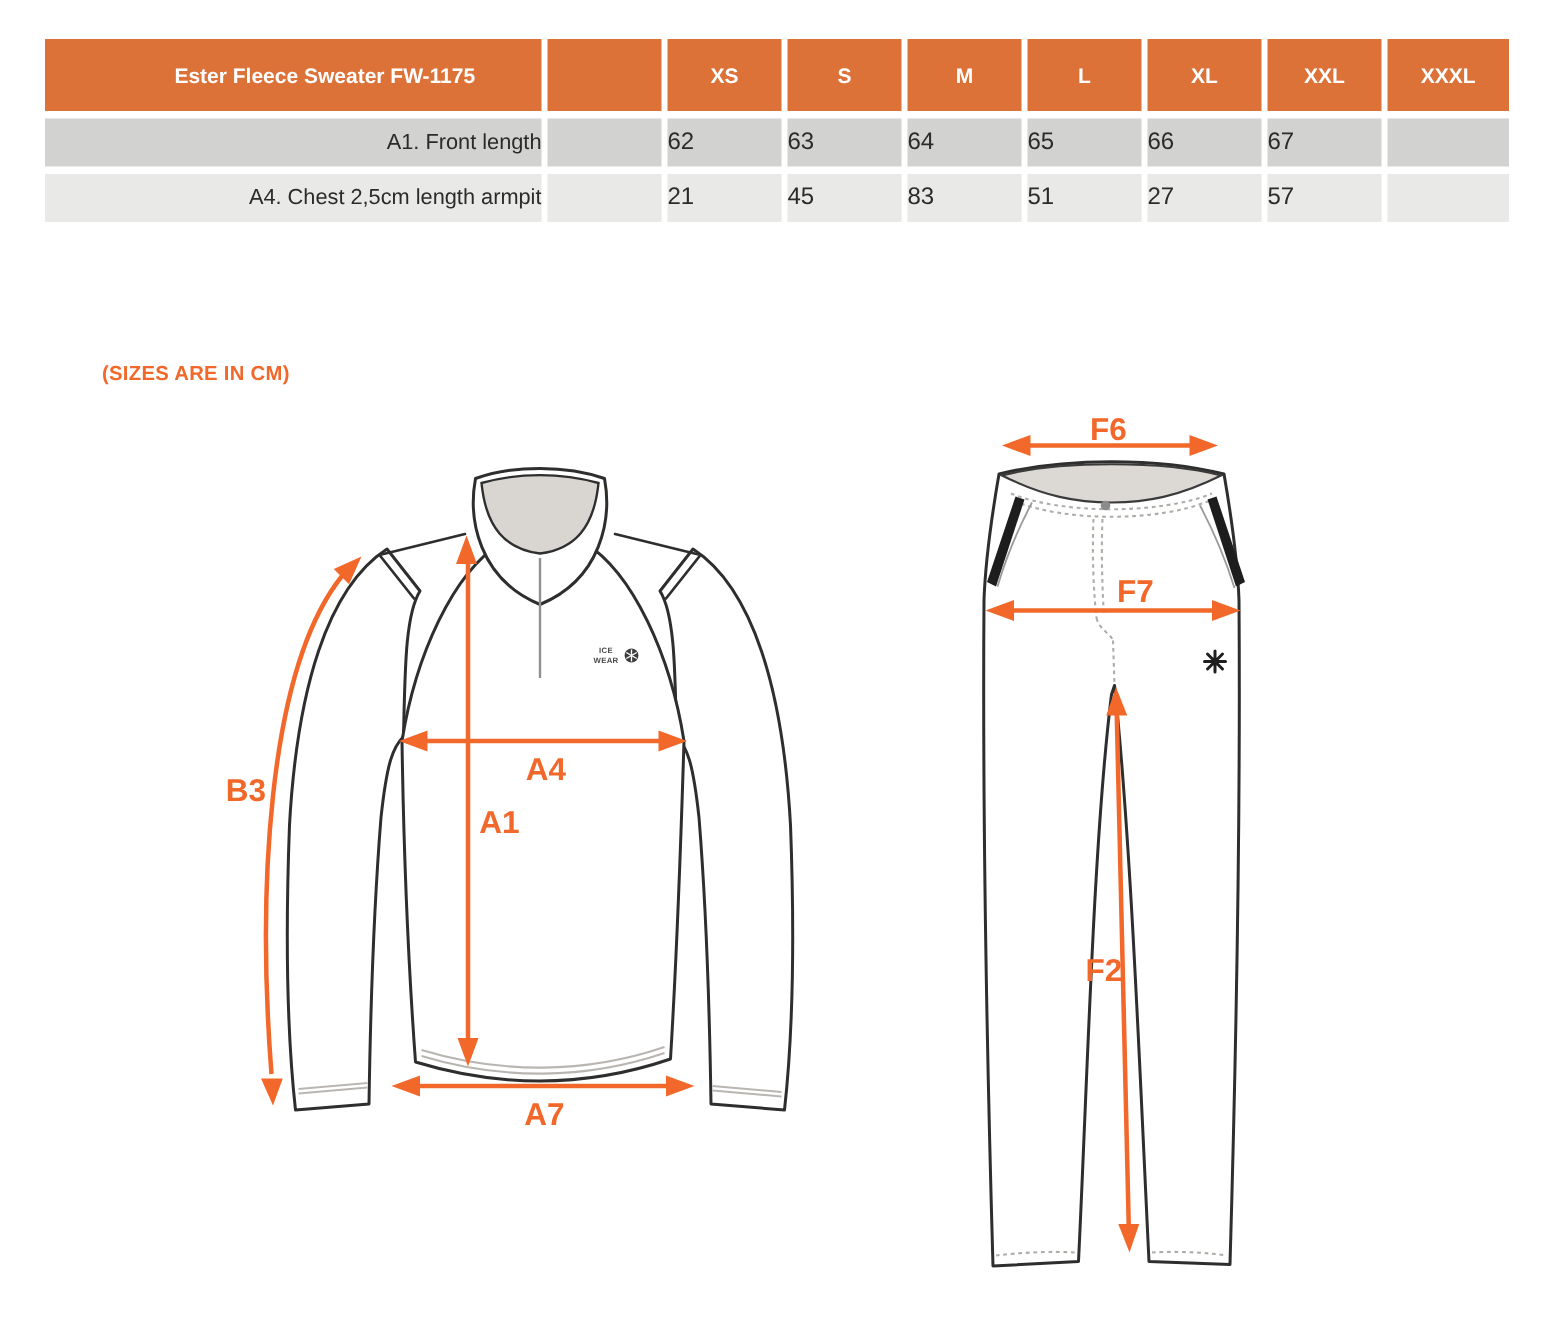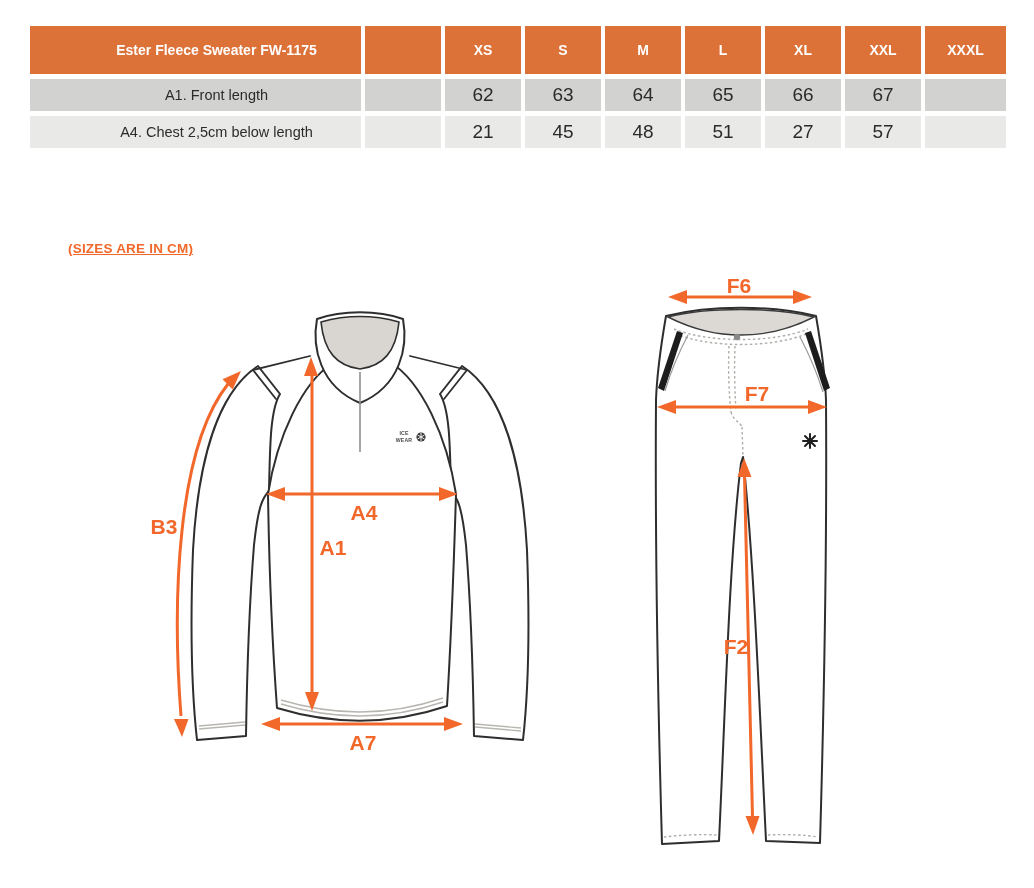--- a/index.html
+++ b/index.html
@@ -22,27 +22,27 @@
   table.size-table th{
     background:var(--header-bg);color:var(--header-text);
     height:48px;font-weight:bold;font-size:14px;text-align:center;vertical-align:middle;
   }
   th.title-col{width:331px;text-align:left;padding-left:42px;font-size:15px;}
   th.blank-col{width:76px;}
   th.size-col{width:76px;}
   table.size-table td{height:32px;vertical-align:middle;color:var(--body-text);}
   tr.row-dark td{background:var(--row-dark);}
   tr.row-light td{background:var(--row-light);}
-  td.label-col{text-align:center;padding-left:42px;font-size:14.5px;}
-  td.value-col{text-align:center;font-size:19px;}
+  td.label-col{text-align:right;padding-left:42px;font-size:14.5px;}
+  td.value-col{font-size:16px;}
 
   
   #units-note{
     position:absolute;left:68px;top:241px;
-    color:var(--arrow-orange);font-size:13.5px;font-weight:bold;letter-spacing:.2px;text-decoration:underline;
+    color:var(--arrow-orange);font-size:13.5px;font-weight:bold;letter-spacing:.2px;
   }
 
   
   .diagram{position:absolute;}
   #sweater-svg{left:140px;top:290px;}
   #pants-svg{left:630px;top:272px;}
 
   .outline{fill:#ffffff;stroke:#2e2e2e;stroke-width:2;stroke-linejoin:round;}
   .seam{fill:none;stroke:#2e2e2e;stroke-width:1.8;stroke-linecap:round;}
   .stitch{fill:none;stroke:#b9b6b2;stroke-width:1.4;}
@@ -84,25 +84,25 @@
             <td class="blank-col"></td>
             <td class="value-col">62</td>
             <td class="value-col">63</td>
             <td class="value-col">64</td>
             <td class="value-col">65</td>
             <td class="value-col">66</td>
             <td class="value-col">67</td>
             <td class="value-col"></td>
           </tr>
           <tr class="row-light">
-            <td class="label-col">A4. Chest 2,5cm below length</td>
+            <td class="label-col">A4. Chest 2,5cm length armpit</td>
             <td class="blank-col"></td>
             <td class="value-col">21</td>
             <td class="value-col">45</td>
-            <td class="value-col">48</td>
+            <td class="value-col">83</td>
             <td class="value-col">51</td>
             <td class="value-col">27</td>
             <td class="value-col">57</td>
             <td class="value-col"></td>
           </tr>
         </tbody>
     </table>
   </div>
 
   <div id="units-note">(SIZES ARE IN CM)</div>

